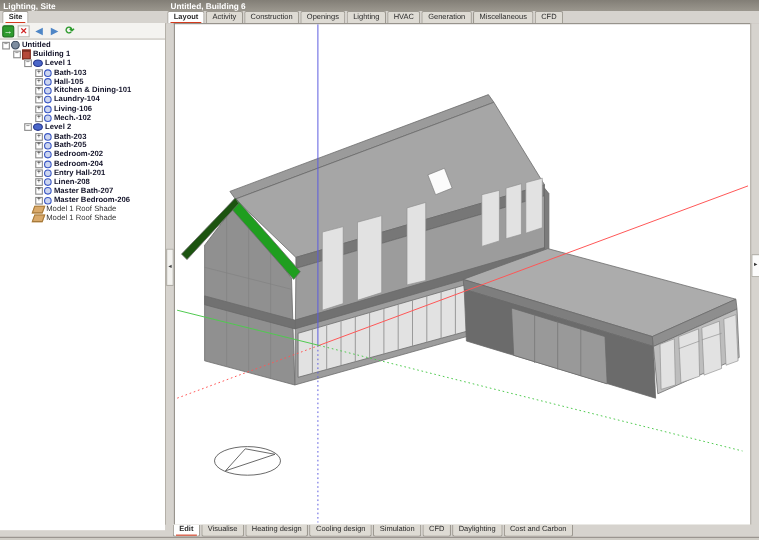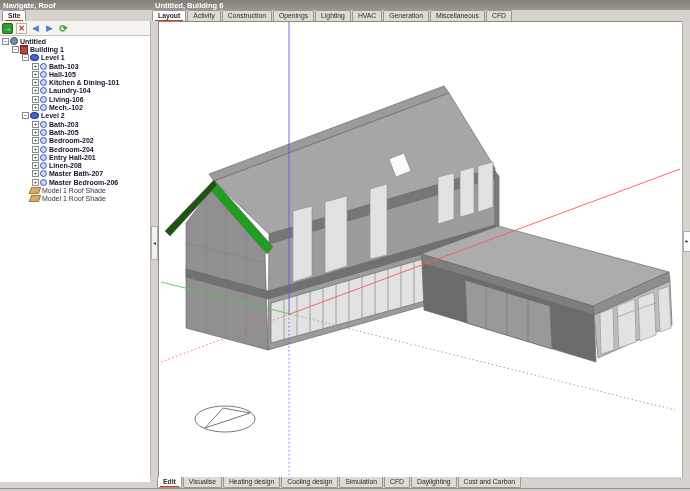--- a/index.html
+++ b/index.html
@@ -61,21 +61,21 @@
   .viewport svg{position:absolute;left:0;top:0;}
   svg .edge{stroke:#6a6a6a;stroke-width:0.7;}
   svg .thin{stroke-width:0.5;}
   
   .status-band{position:absolute;left:0;top:488px;width:690px;height:3px;background:#cfccc5;border-top:1px solid #94908a;}
 </style>
 </head>
 <body>
 
 <div class="titlebar">
-  <span class="title-left">Navigate, Roof</span>
+  <span class="title-left">Lighting, Site</span>
   <span class="title-right">Untitled, Building 6</span>
 </div>
 
 <div class="tabstrip left">
   <div class="tab active" style="margin-left:2px">Site</div>
 </div>
 
 <div class="tabstrip top">
   <div class="tab active" style="margin-left:2px">Layout</div>
   <div class="tab">Activity</div>

